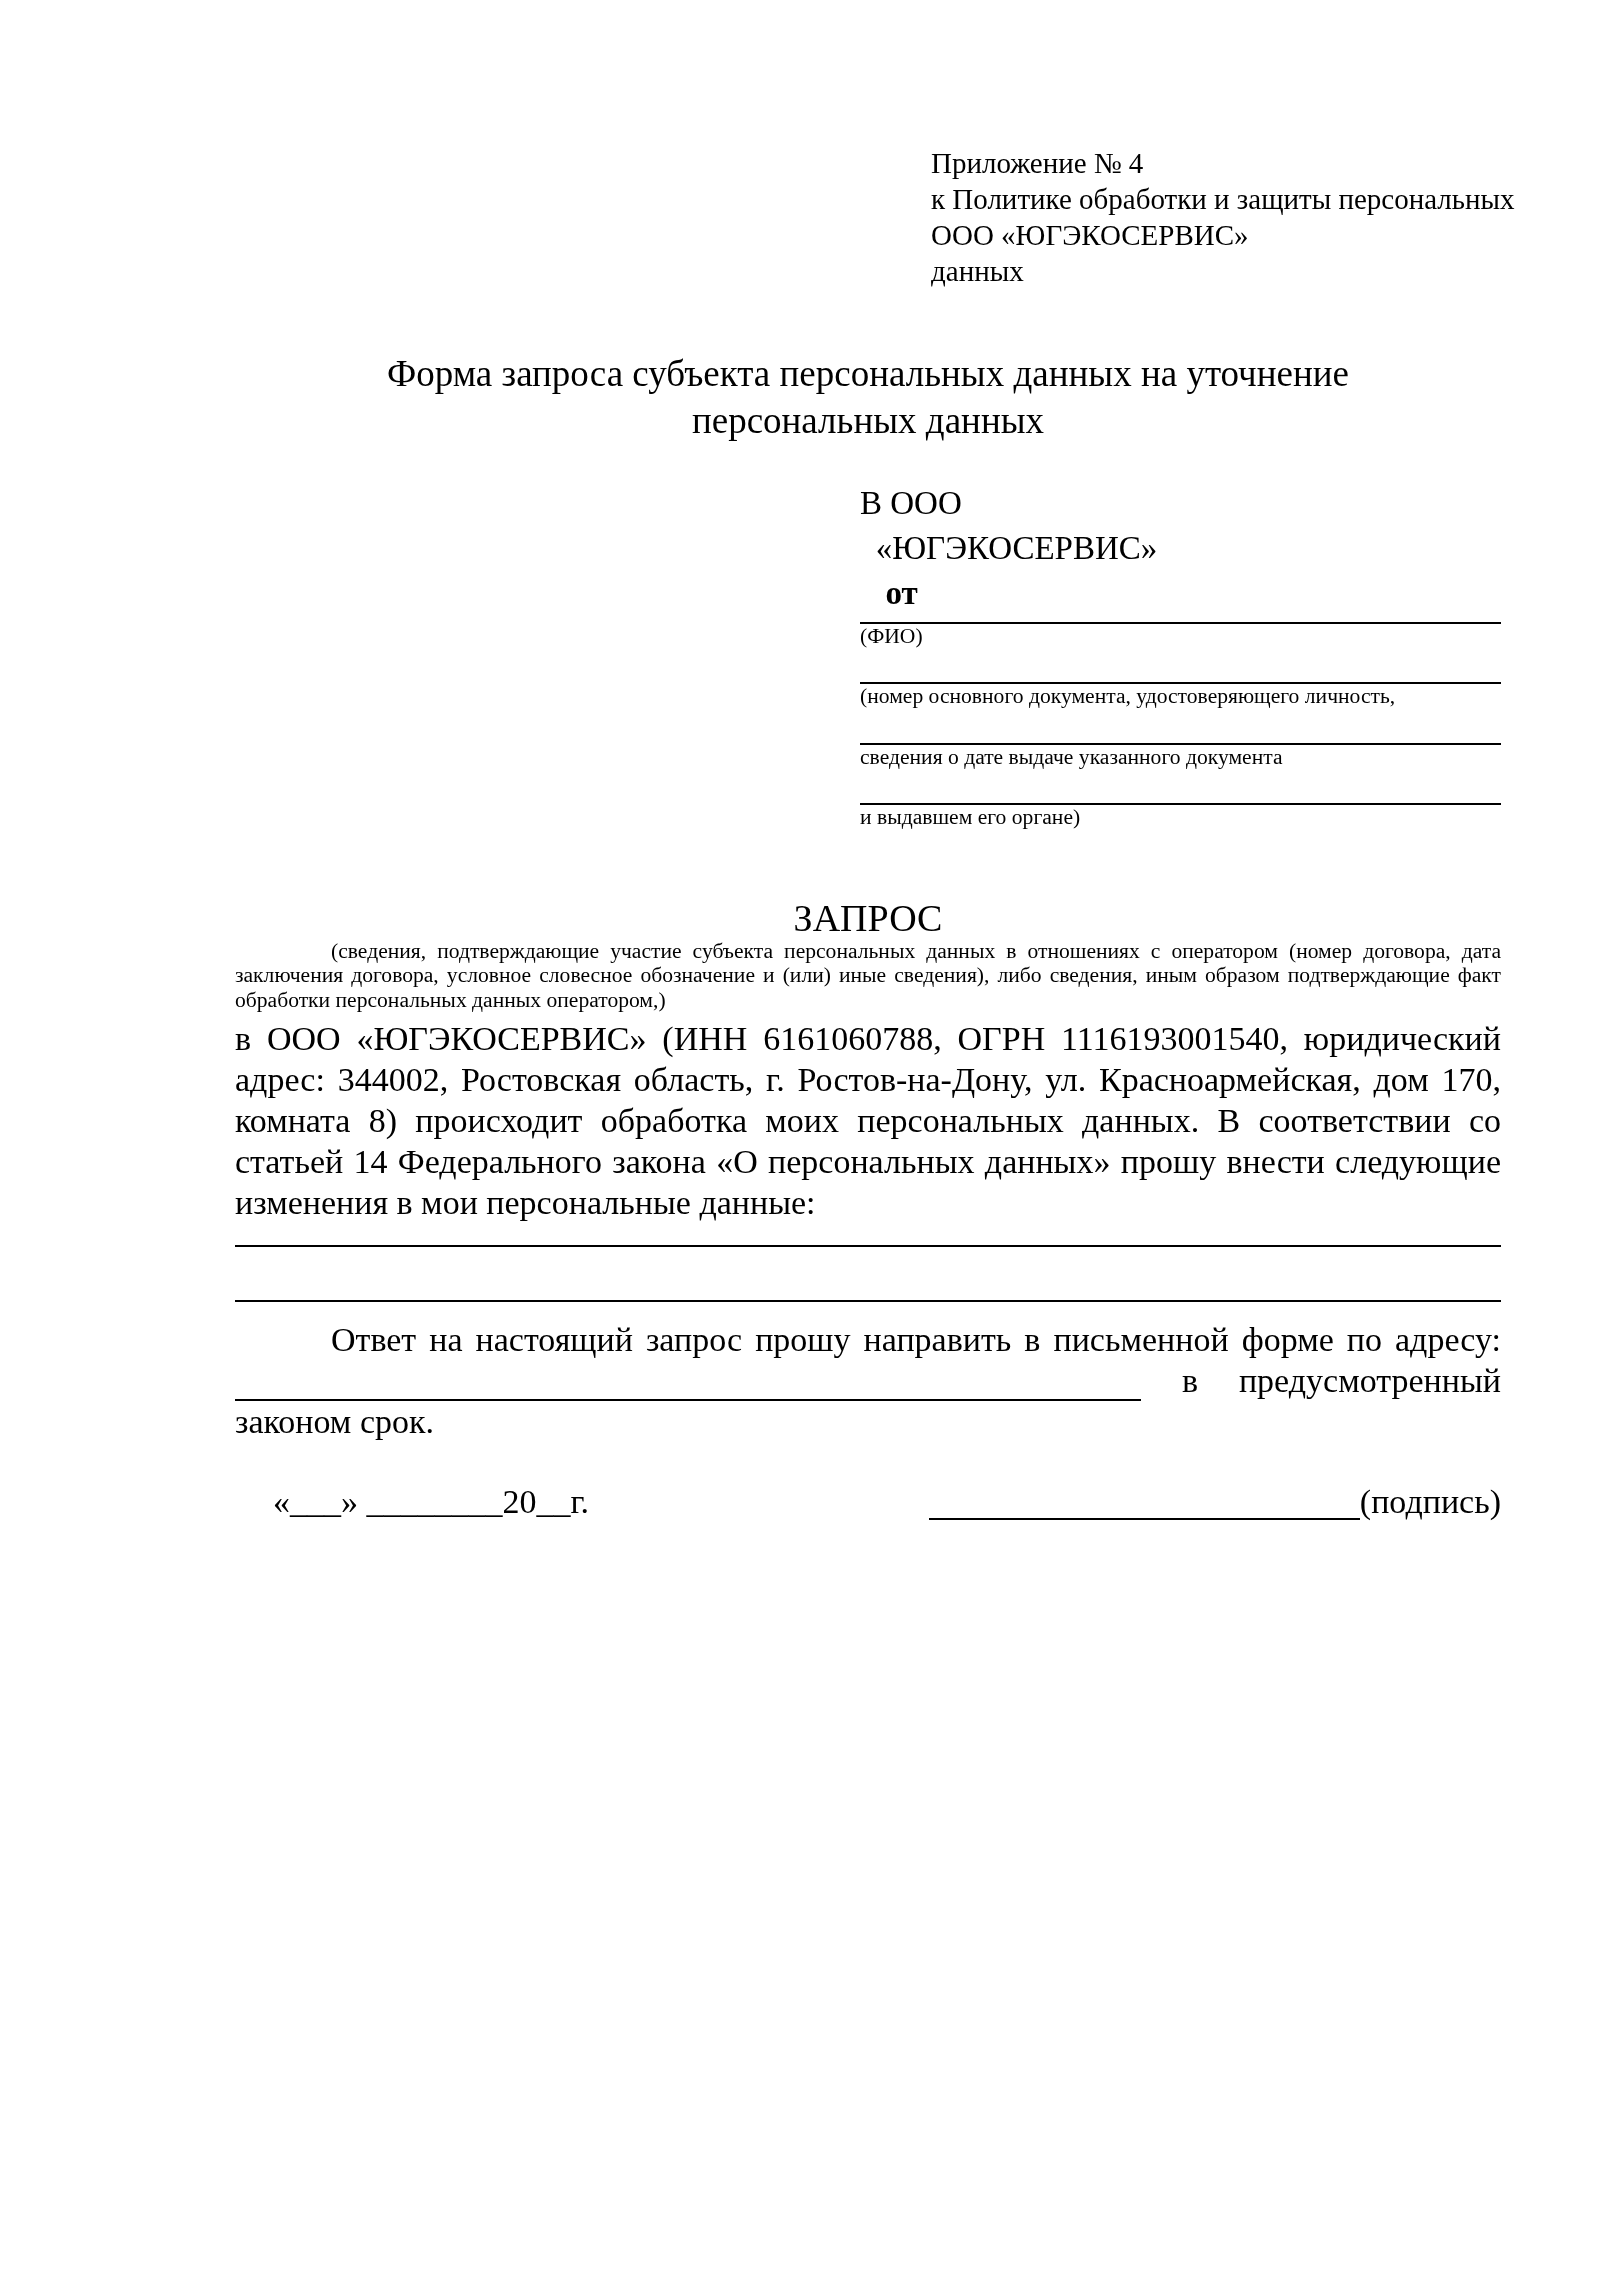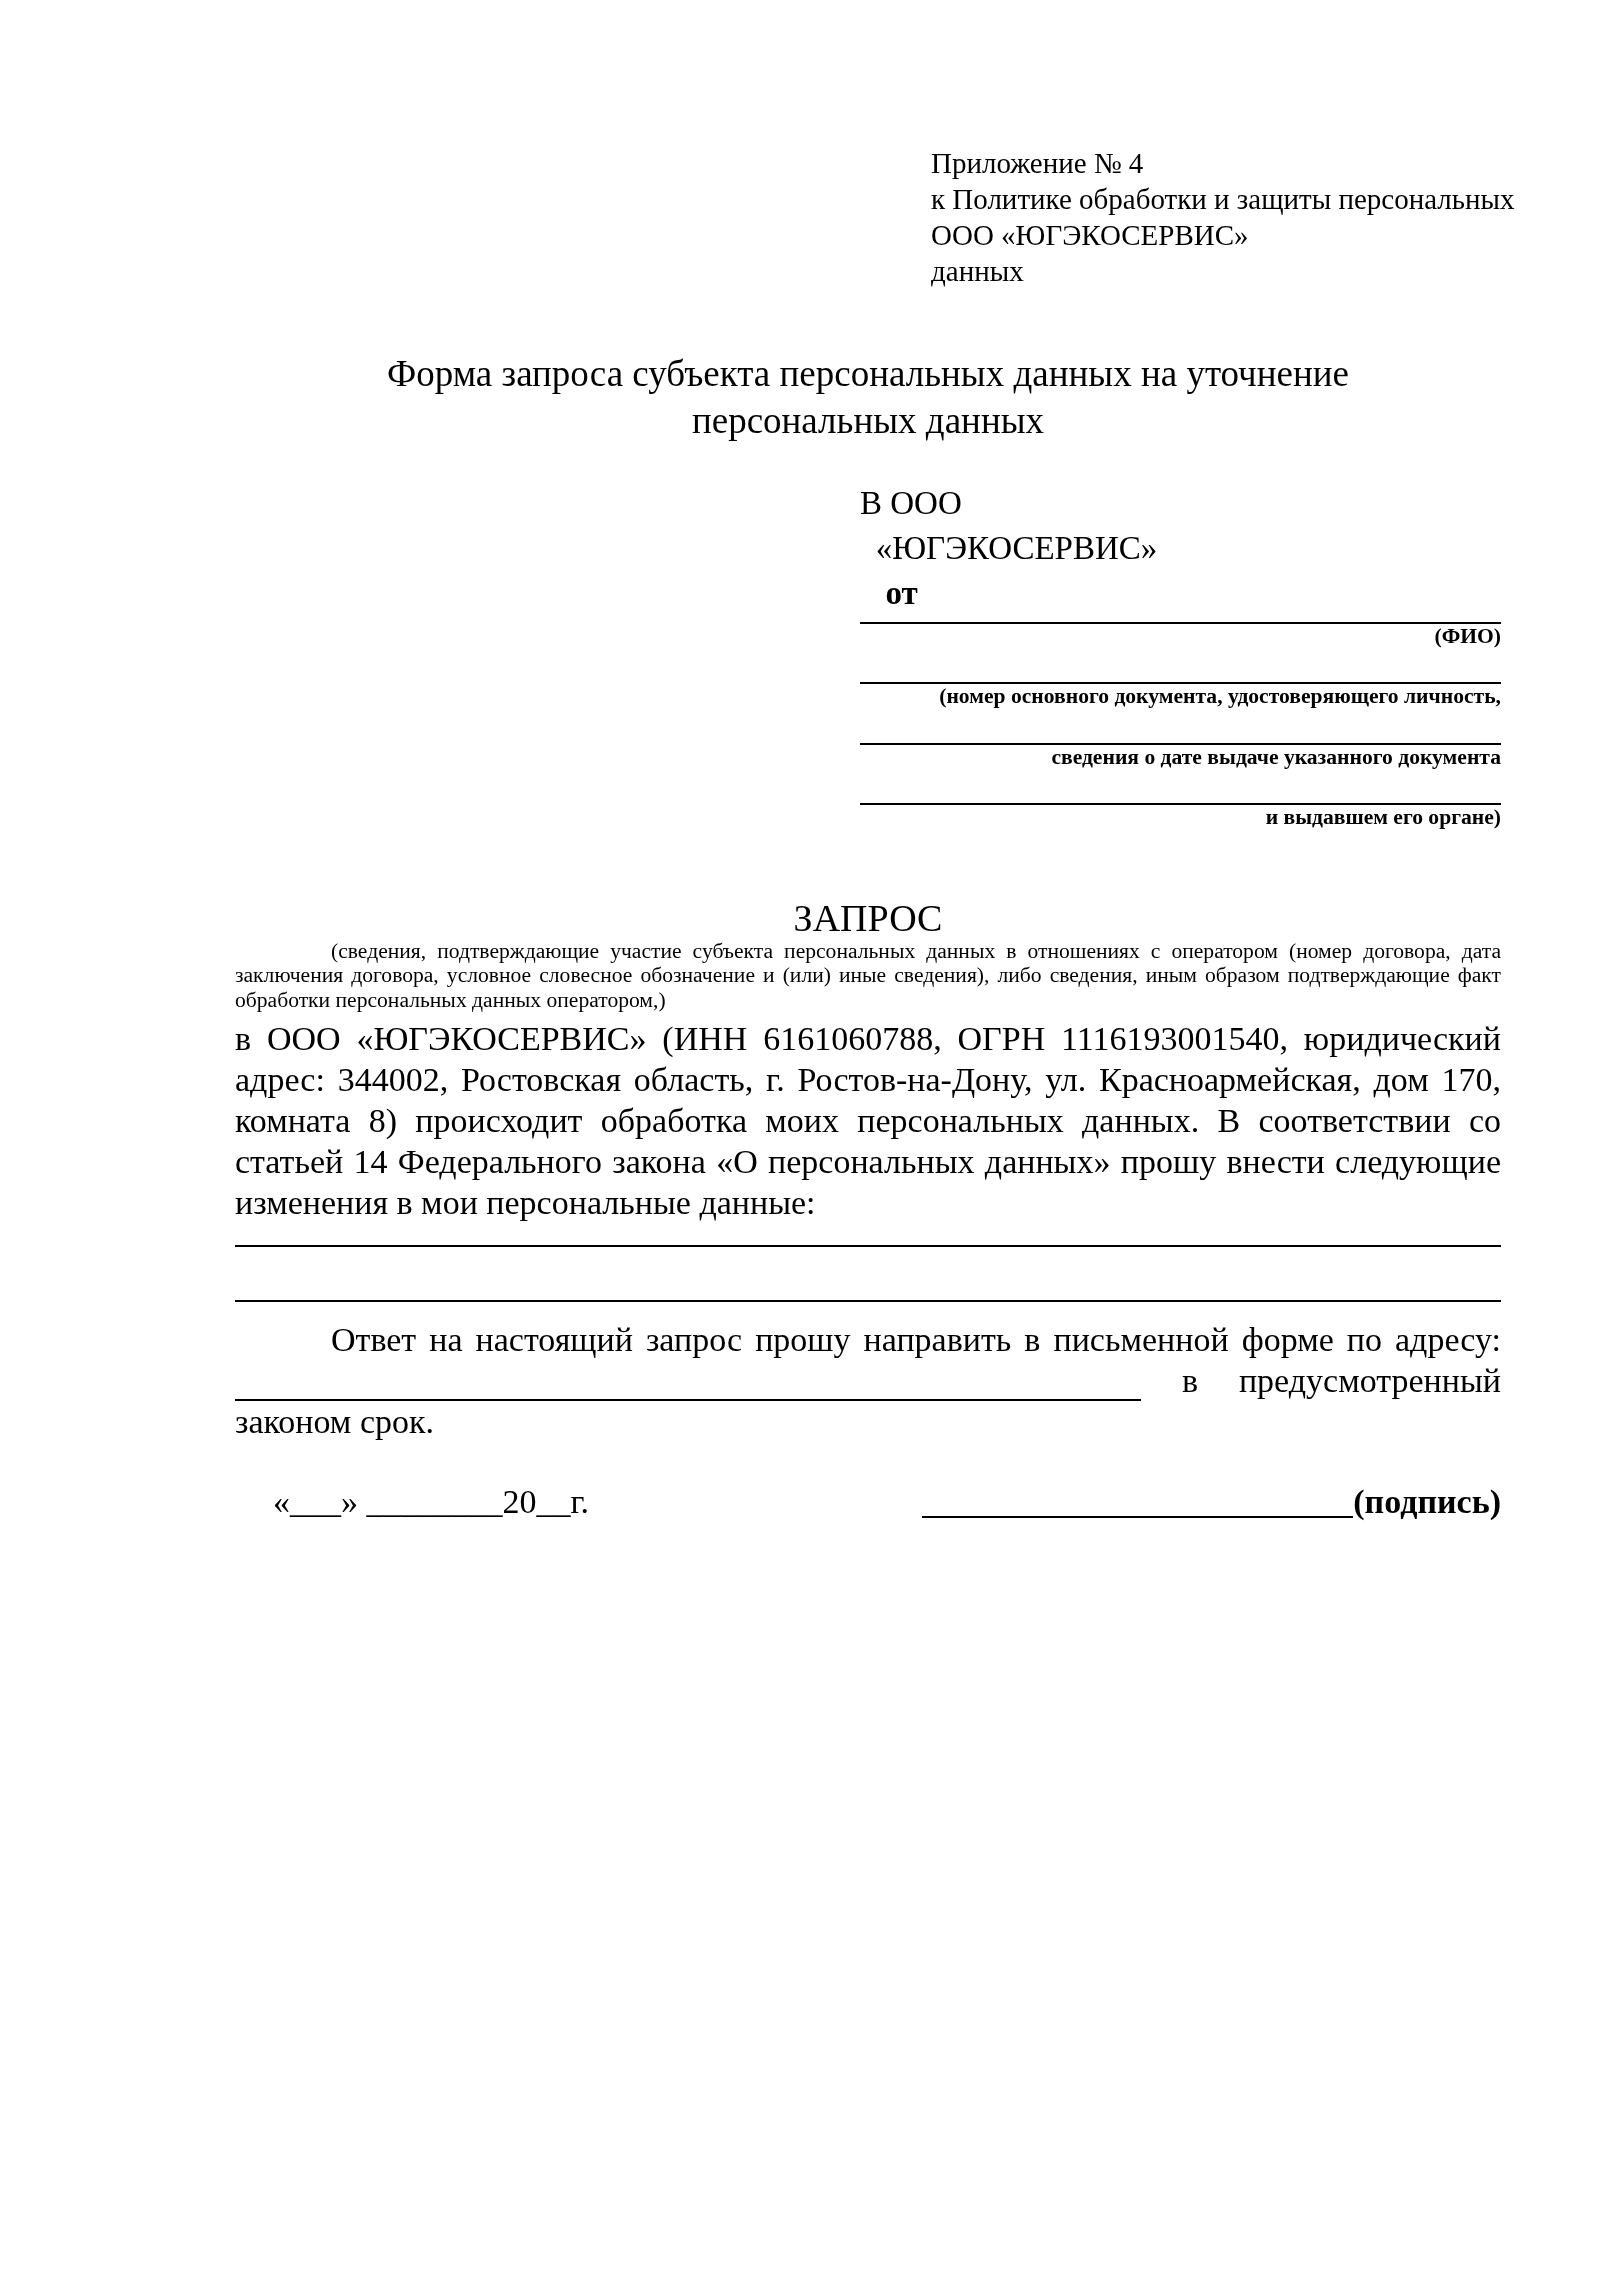--- a/index.html
+++ b/index.html
@@ -49,22 +49,21 @@
   .addr-indent-1 { padding-left: 15.7px; }
   .addr-indent-2 { padding-left: 25.5px; font-weight: bold; }
   .field-line {
     border-bottom: 2.9px solid #000;
     height: 33px;
   }
   .field-line.first { height: 5.9px; }
   .field-caption {
     font-size: 21.6px;
     line-height: 25.5px;
-    text-align: right;
-    font-weight: bold;
+    text-align: left;
   }
 
   
   .request-heading {
     margin-top: 67px;
     text-align: center;
     font-size: 38px;
     line-height: 41px;
   }
   .intro-row {
@@ -120,22 +119,21 @@
   .footer-row {
     margin-top: 39px;
     display: flex;
     justify-content: space-between;
     align-items: flex-end;
     line-height: 41px;
     margin-left: 38px;
   }
   .sign-area {
     display: flex;
-    align-items: flex-start;
-    font-weight: bold;
+    align-items: center;
   }
   .sign-line {
     width: 431px;
     height: 35px;
     border-bottom: 2.9px solid #000;
   }
 </style>
 </head>
 <body>
 

